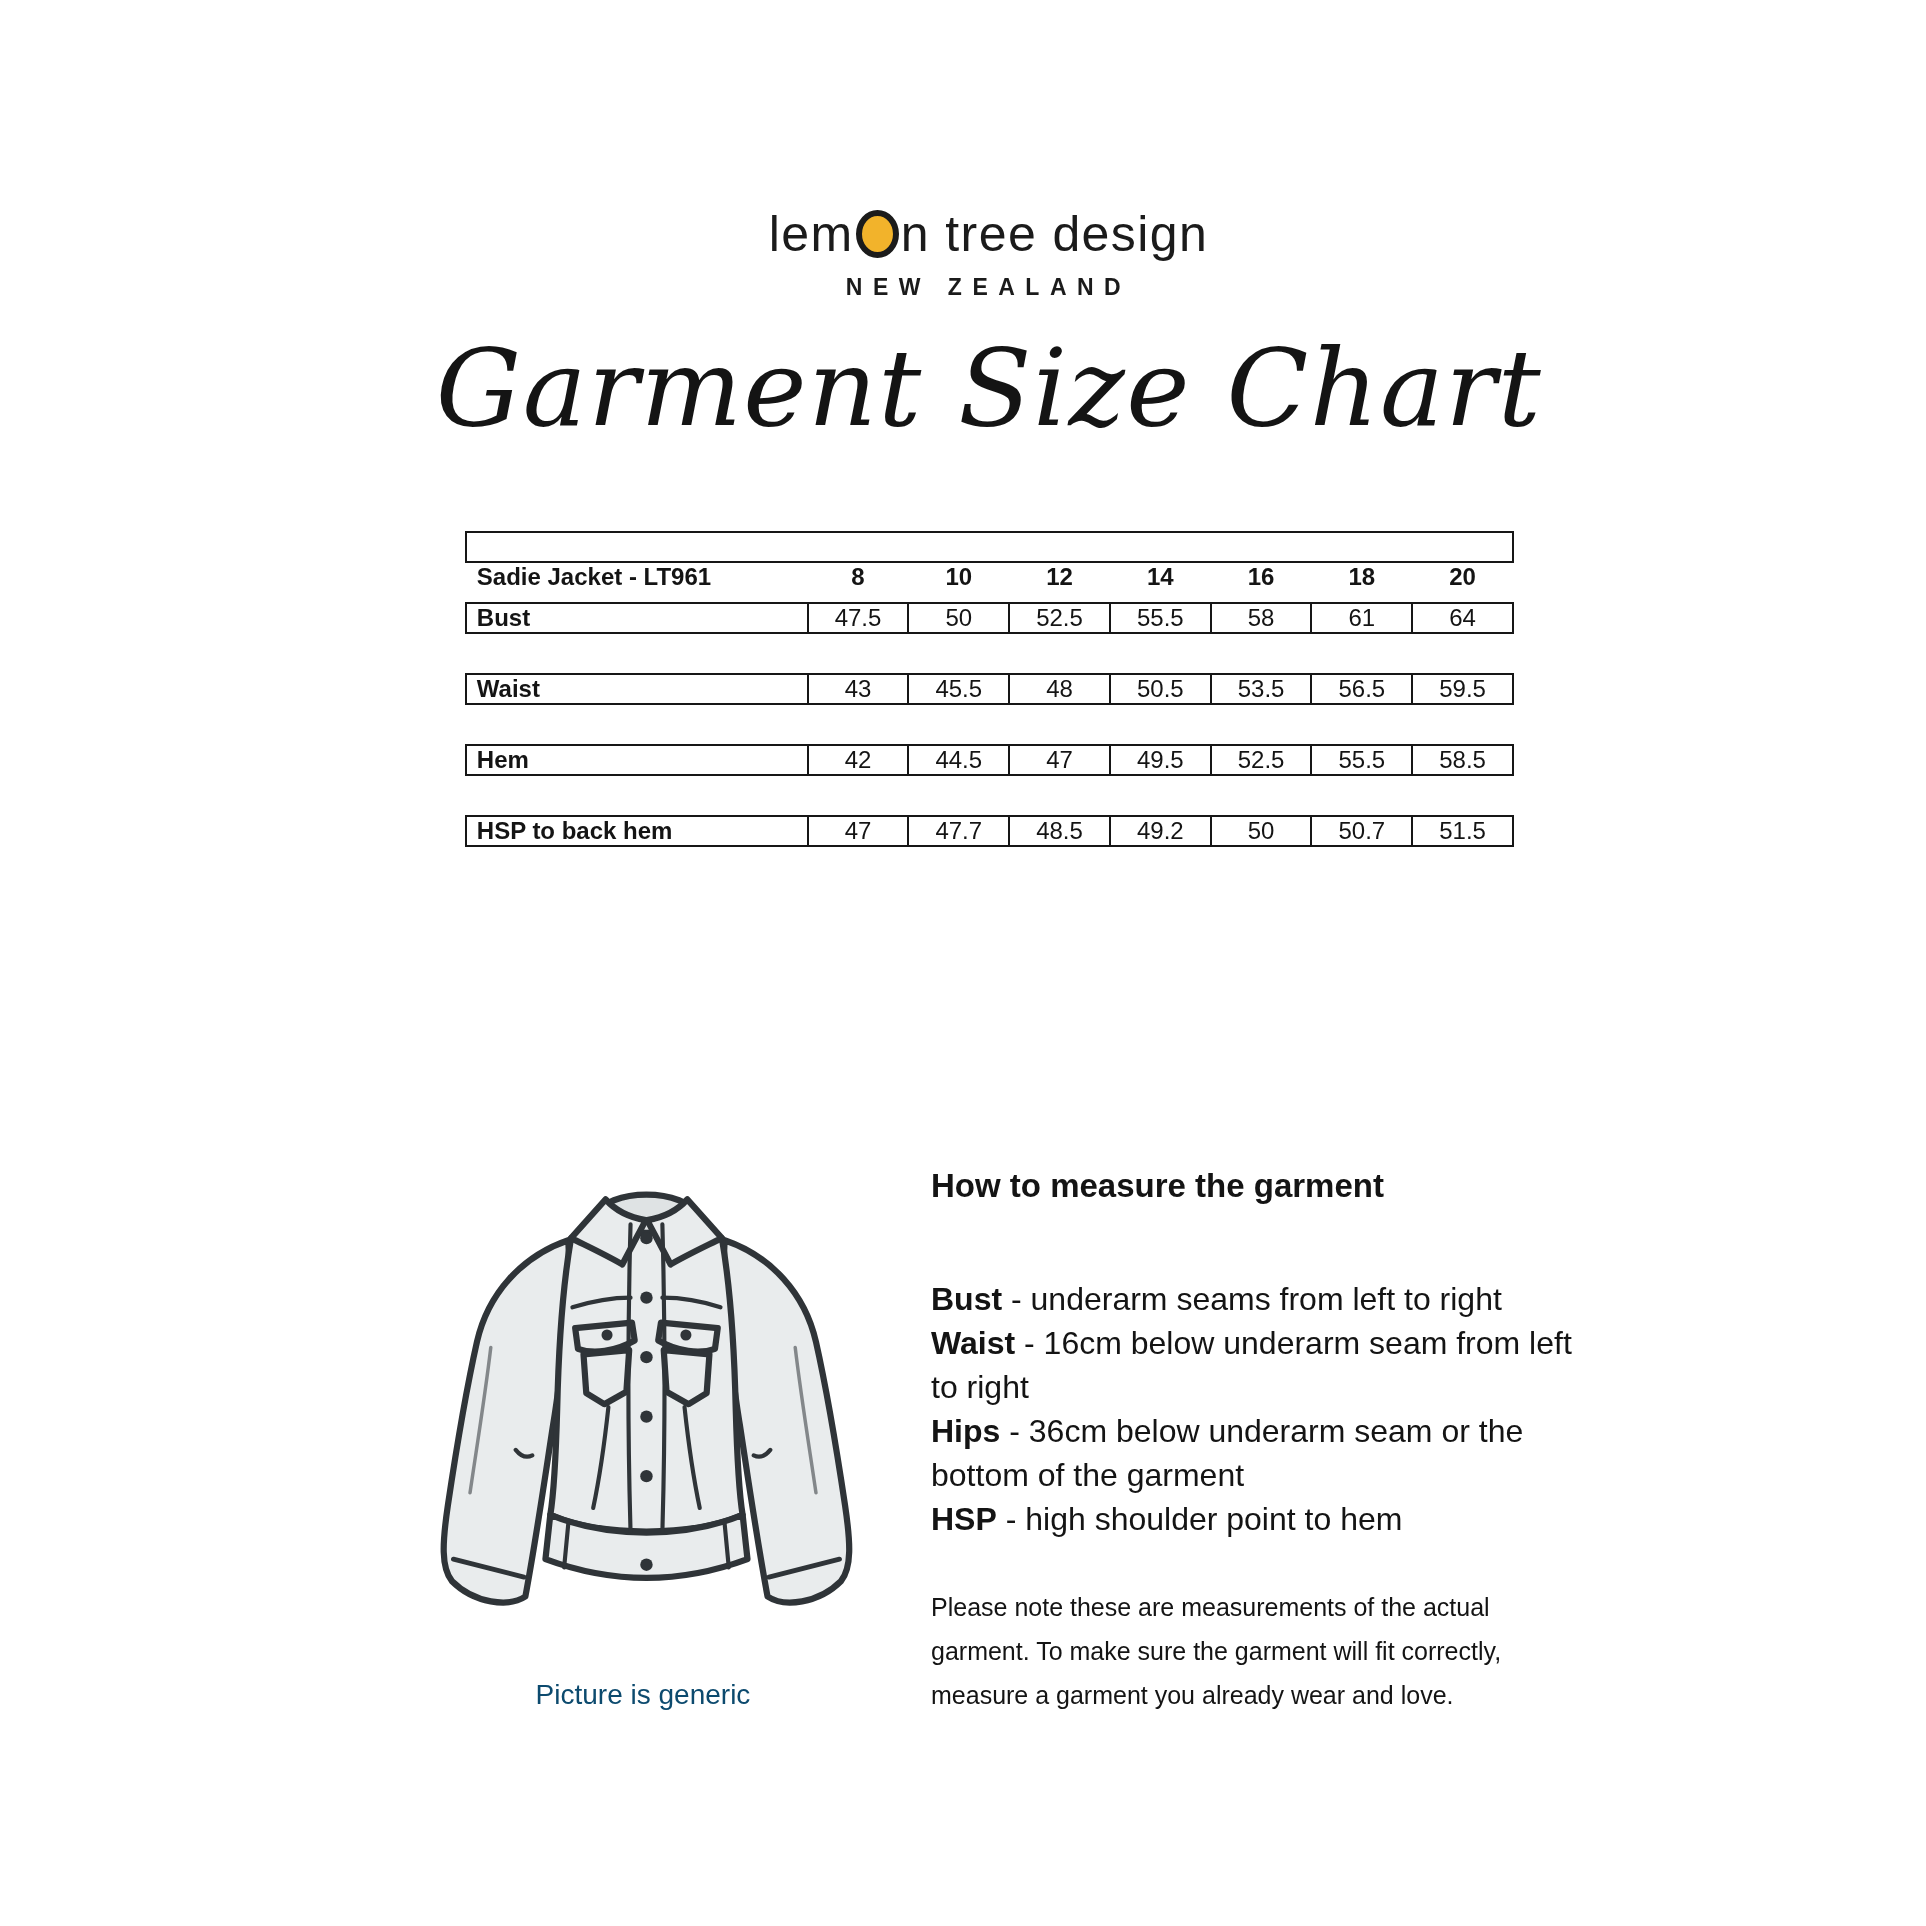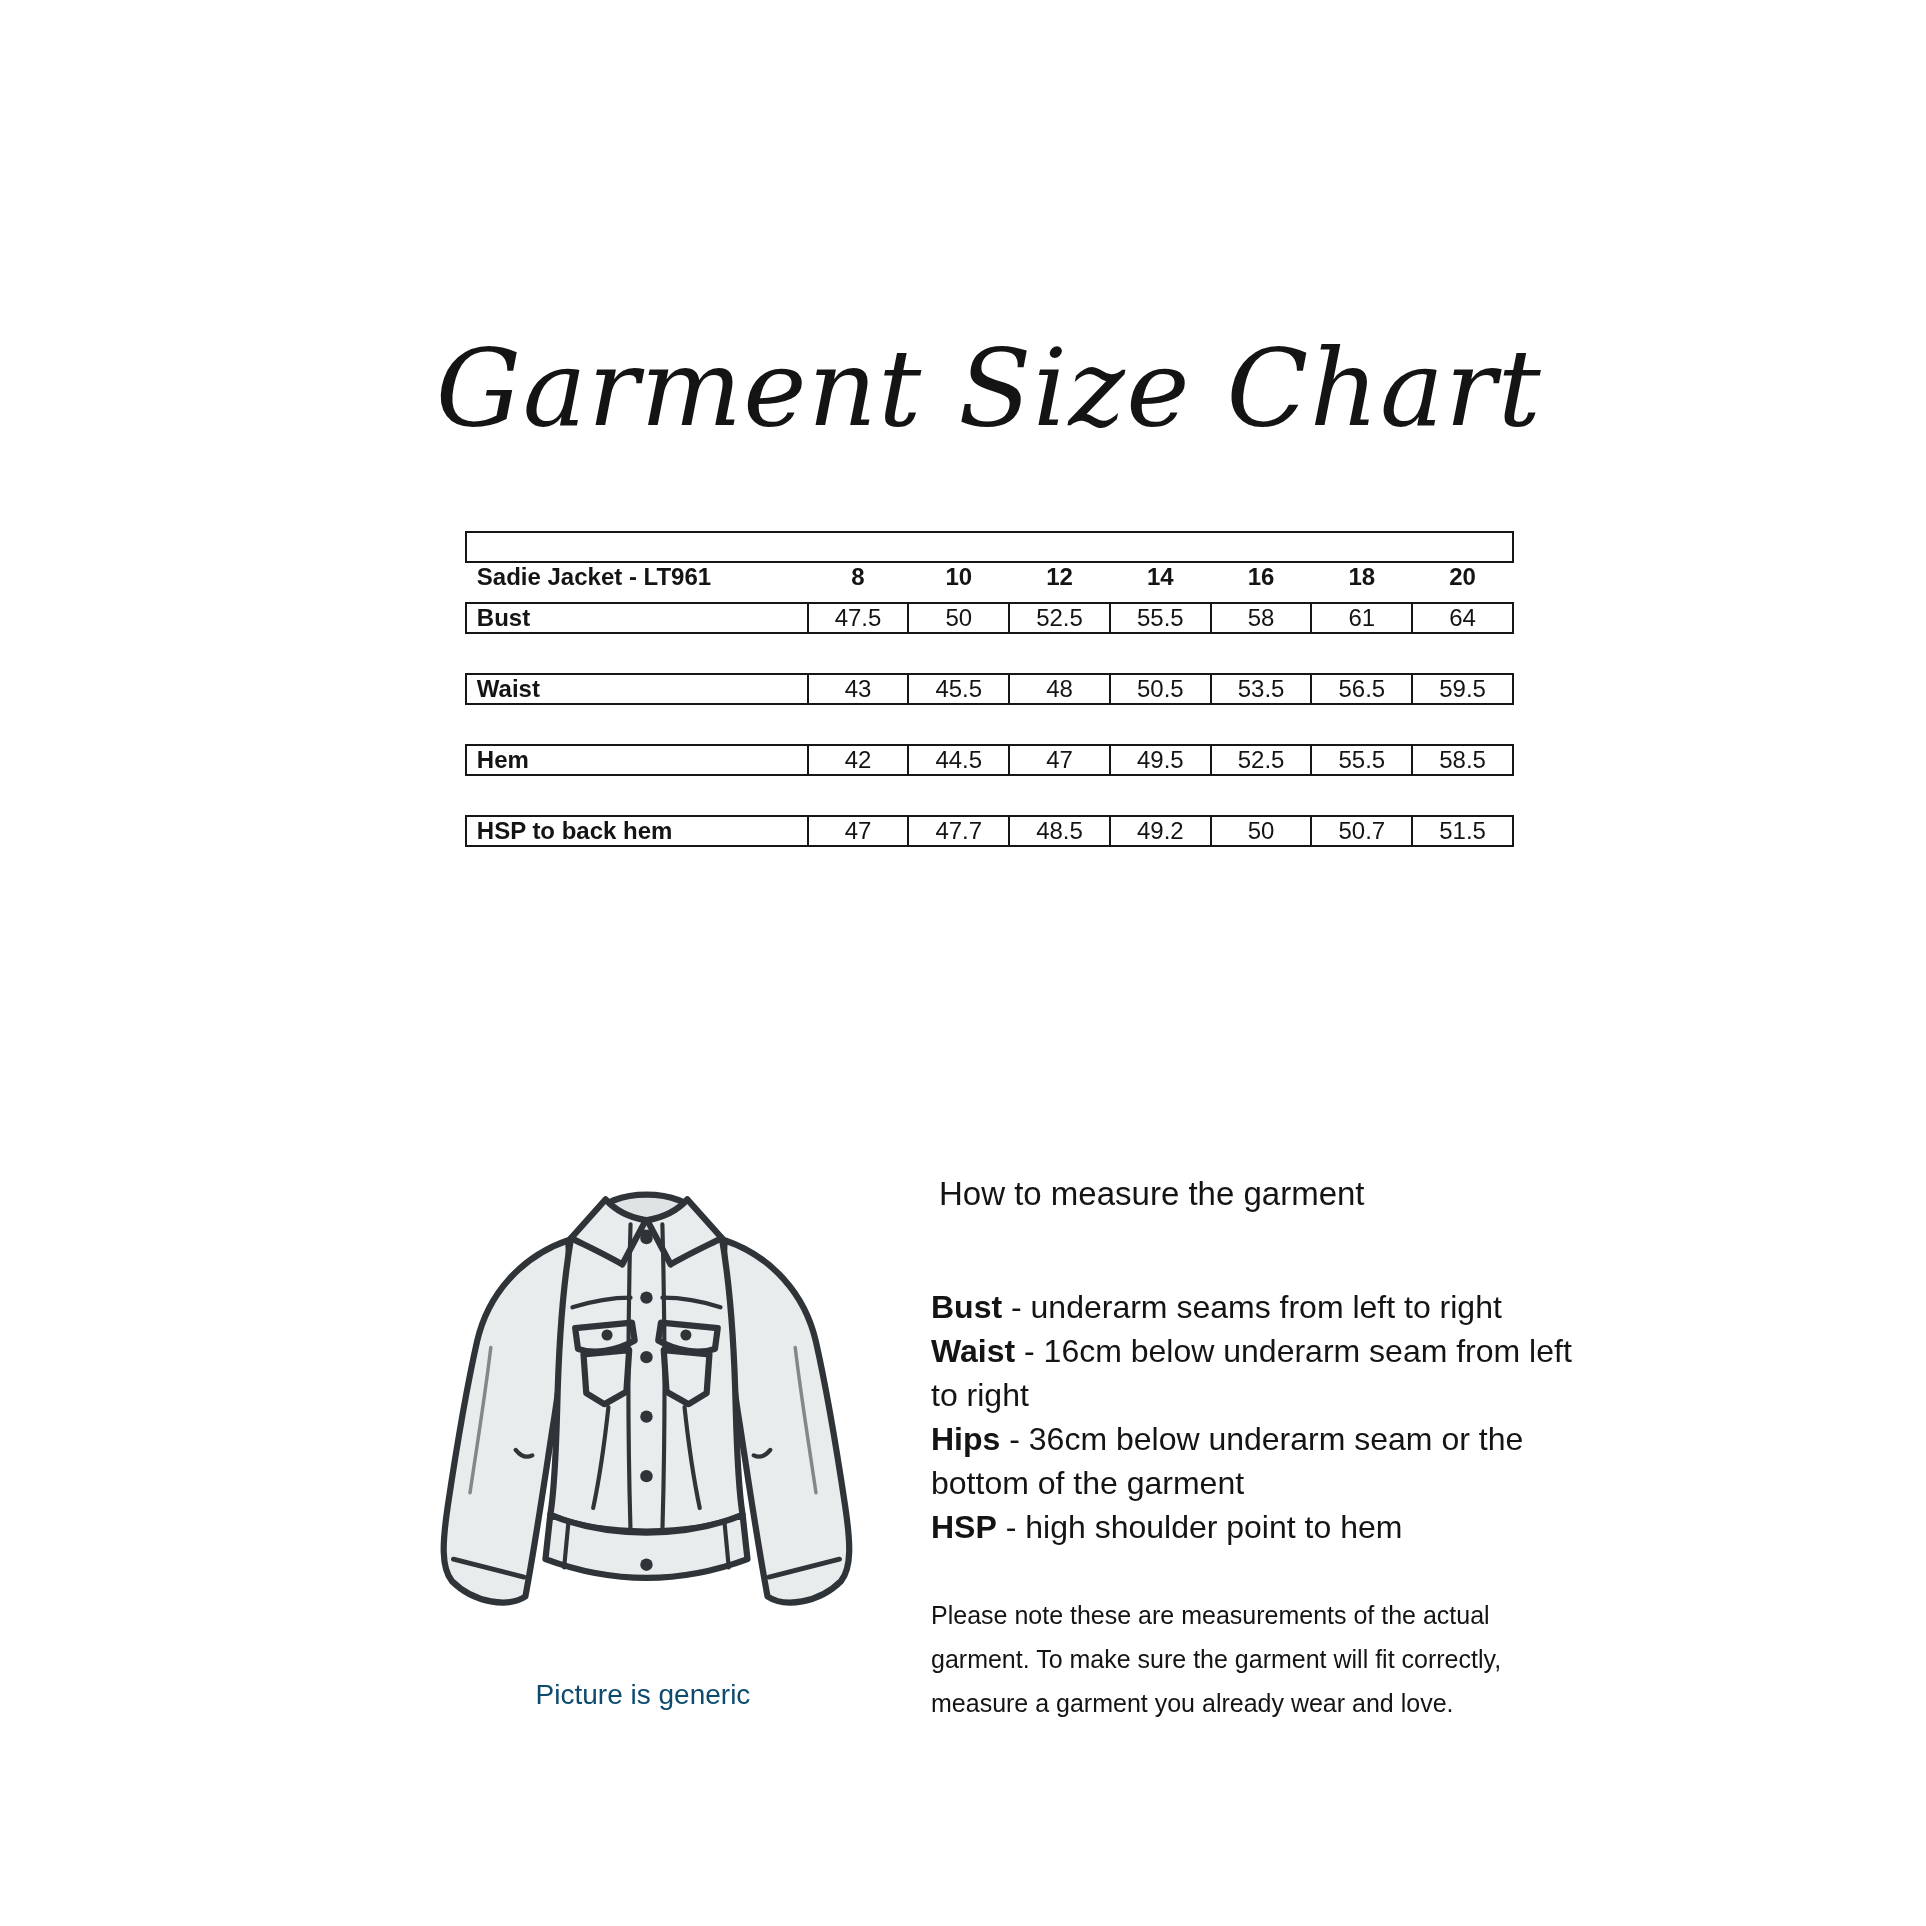--- a/index.html
+++ b/index.html
@@ -52,30 +52,36 @@
 
   
   .jacket{position:absolute;left:387px;top:1119px;width:512px;height:533px;}
   .caption{
     position:absolute;left:387px;top:1679px;width:512px;
     text-align:center;font-size:28px;color:#0c4a6e;
   }
 
   
   .instructions{position:absolute;left:931px;top:1165px;width:652px;}
-  .instr-heading{margin:8px;font-size:33px;font-weight:normal;line-height:42px;color:#141414;}
+  .instr-heading{margin:0;font-size:33px;font-weight:bold;line-height:42px;color:#141414;}
   .instr-list{margin-top:70px;font-size:32px;line-height:44px;}
   .instr-item b{font-weight:bold;}
   .instr-note{margin-top:44px;font-size:25px;line-height:44px;}
 </style>
 </head>
 <body>
 
 <div class="page">
 
+  <header class="brand">
+    <div class="brand-line">
+      <span>lem</span><span class="lemon-dot"></span><span>n tree design</span>
+    </div>
+    <div class="brand-country">NEW ZEALAND</div>
+  </header>
 
   <h1 class="script-title">Garment Size Chart</h1>
 
   <section class="chart">
 
     <div class="strip hdr">
       <div class="cell lbl">Sadie Jacket - LT961</div>
       <div class="cell">8</div>
       <div class="cell">10</div>
       <div class="cell">12</div>

